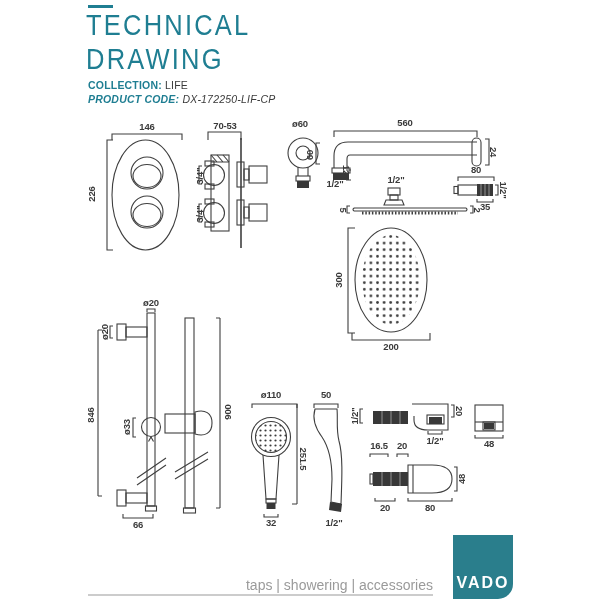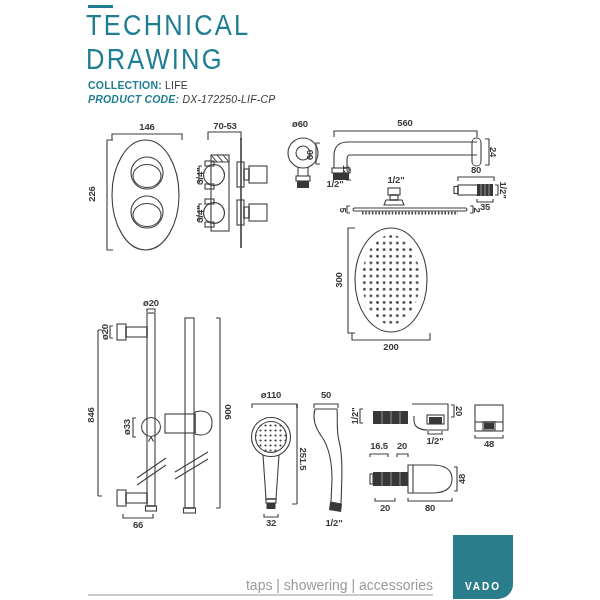--- a/index.html
+++ b/index.html
@@ -23,21 +23,21 @@
   .m1{top:79px;} .m2{top:93px;font-style:italic;}
   
   .tagline{position:absolute;left:233px;top:560px;width:200px;text-align:right;
            font-size:14.5px;font-weight:700;color:#3a3a3a;letter-spacing:.2px;}
   .cats{position:absolute;left:233px;top:577px;width:200px;text-align:right;
         font-size:14px;color:#9a9a9a;}
   .footline{position:absolute;left:88px;top:594px;width:345px;height:2px;background:#cccccc;}
   .logo{position:absolute;left:453px;top:535px;width:60px;height:64px;background:#2a7e8c;
         border-radius:0 0 15px 0;}
   .logo span{position:absolute;left:0;right:0;bottom:7px;text-align:center;color:#fff;
-        font-size:10px;font-weight:700;letter-spacing:2px;}
+        font-size:16px;font-weight:700;letter-spacing:2px;}
 </style>
 </head>
 <body>
 
 <div class="sheet">
 
   <div class="brandbar"></div>
   <div class="title t1">TECHNICAL</div>
   <div class="title t2">DRAWING</div>
   <div class="meta m1"><b>COLLECTION:</b>

